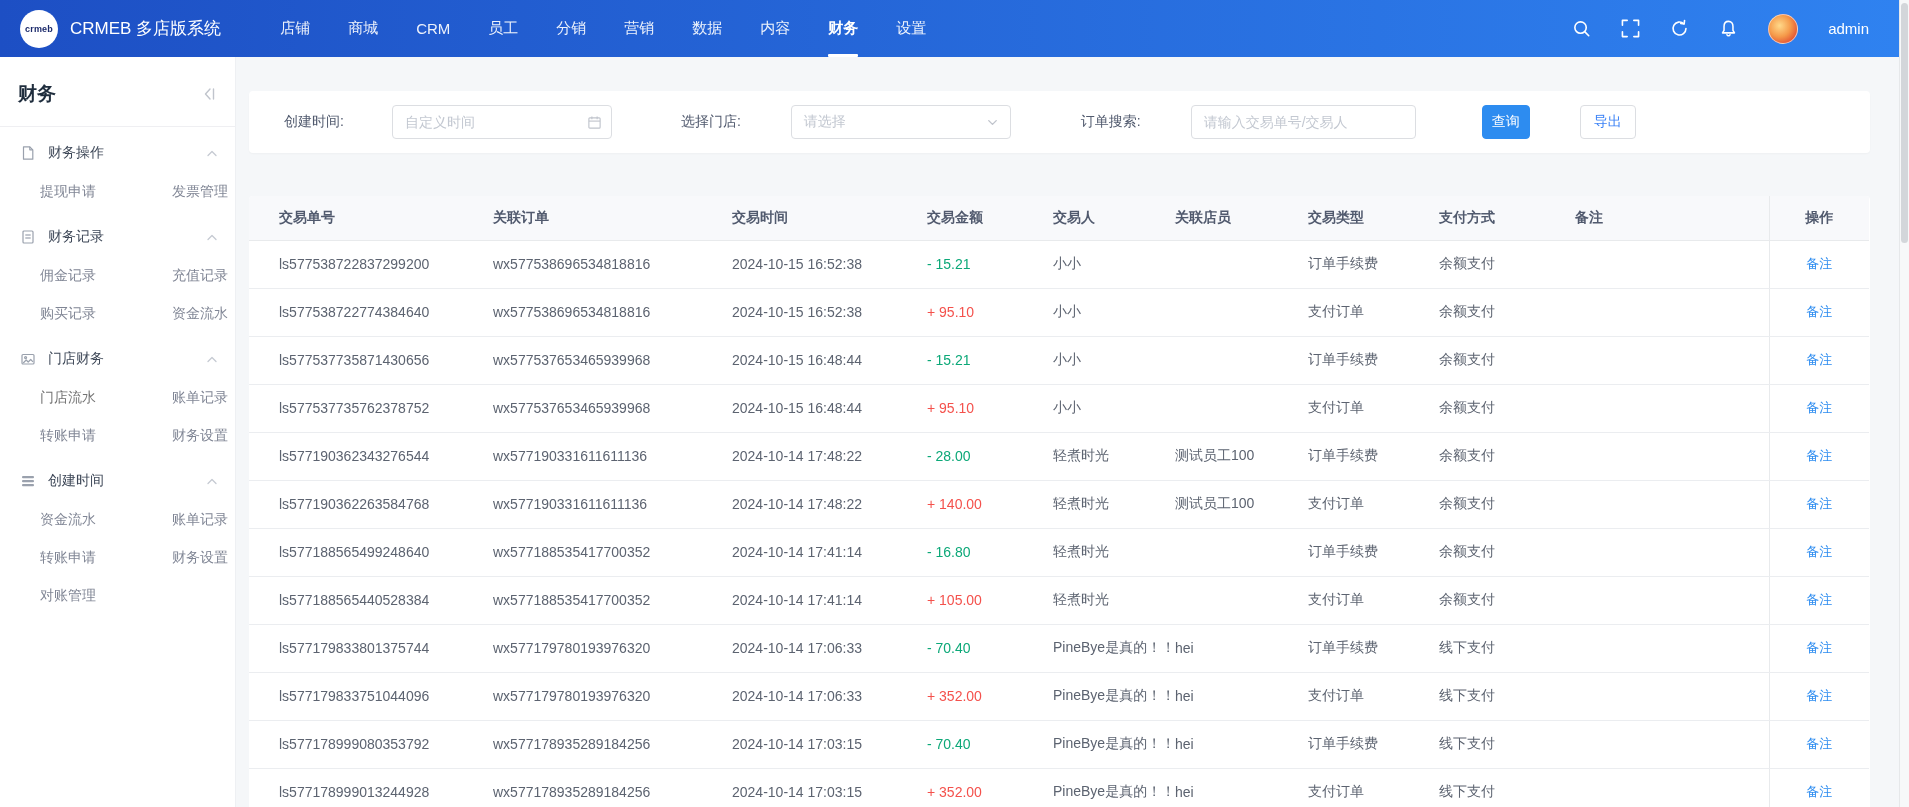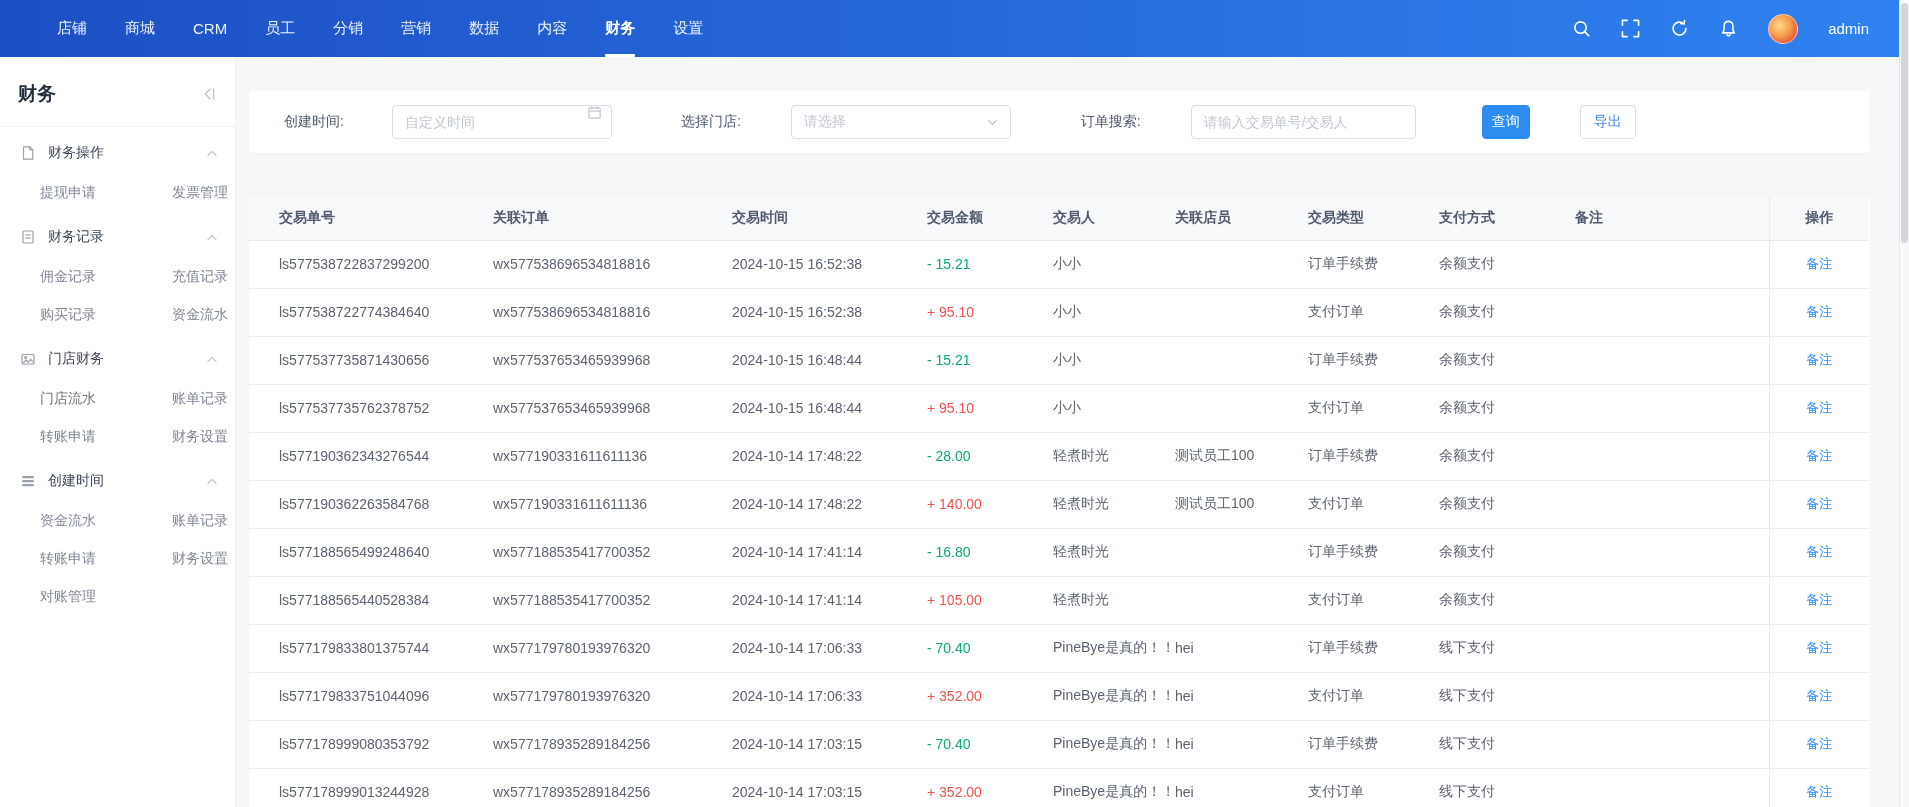--- a/index.html
+++ b/index.html
@@ -56,32 +56,32 @@
   .sidebar-divider { border:0; border-top:1px solid #efeff2; margin:19px 0 6px 0; }
   .menu-section { margin-bottom:6px; }
   .menu-section-header {
     height:40px; display:flex; align-items:center; gap:12px; padding:0 18px 0 20px;
     color:#3d4757; cursor:pointer;
   }
   .menu-icon { width:16px; height:16px; color:#9aa1ad; display:flex; }
   .menu-icon svg { width:100%; height:100%; }
   .menu-chevron { margin-left:auto; width:10px; height:7px; color:#c5cad2; display:flex; }
   .menu-chevron svg { width:100%; height:100%; }
-  .menu-items { display:grid; grid-template-columns:132px 1fr; padding-left:40px; }
+  .menu-items { display:grid; grid-template-columns:132px 1fr; padding-left:40px;font-family:Liberation Mono, monospace; }
   .menu-item { height:38px; line-height:38px; color:#808695; cursor:pointer; white-space:nowrap; }
   .menu-item.active { color:#737373; }
 
   
   .content { flex:1; padding:34px 29px 0 13px; overflow:hidden; }
   .filter-card {
     background:#fff; border-radius:4px; height:62px; display:flex; align-items:center;
     padding-left:35px; box-shadow:0 1px 2px rgba(0,0,0,.03);gap:36px;
   }
   .filter-label { color:#515a6e; white-space:nowrap; }
-  .iwrap { position:relative; display:flex; align-items:flex-start; }
+  .iwrap { position:relative; display:flex; align-items:center; }
   .ivu-input {
     height:34px; border:1px solid #dcdee2; border-radius:4px; background:#fff;
     font-size:14px; color:#515a6e; padding:0 12px; width:100%; outline:none;
     font-family:"Liberation Sans","DejaVu Sans",sans-serif;
   }
   .ivu-input::placeholder { color:#c3c8d1; }
   .wrap-date { width:220px; margin-left:12px; }
   .wrap-date .ivu-input { padding-right:32px; }
   .suffix-icon { position:absolute; right:10px; width:15px; height:15px; color:#c0c4cc; pointer-events:none; display:flex; }
   .suffix-icon svg { width:100%; height:100%; }
@@ -115,20 +115,26 @@
   
   .page-scrollbar { width:10px; flex:0 0 10px; background:#f7f8f9; border-left:1px solid #e6e8ea; position:relative; }
   .page-scrollbar .thumb { position:absolute; top:3px; left:1px; width:7px; height:240px; background:#d3d6da; border-radius:4px; }
 </style>
 </head>
 <body>
 
 <div class="main-col">
 
   <header class="topbar">
+    <div class="brand">
+      <div class="logo-circle">
+        <span>crmeb</span>
+      </div>
+      <span class="brand-title">CRMEB 多店版系统</span>
+    </div>
     <nav class="topnav">
         <div class="nav-item">店铺</div>
         <div class="nav-item">商城</div>
         <div class="nav-item">CRM</div>
         <div class="nav-item">员工</div>
         <div class="nav-item">分销</div>
         <div class="nav-item">营销</div>
         <div class="nav-item">数据</div>
         <div class="nav-item">内容</div>
         <div class="nav-item active">财务</div>

